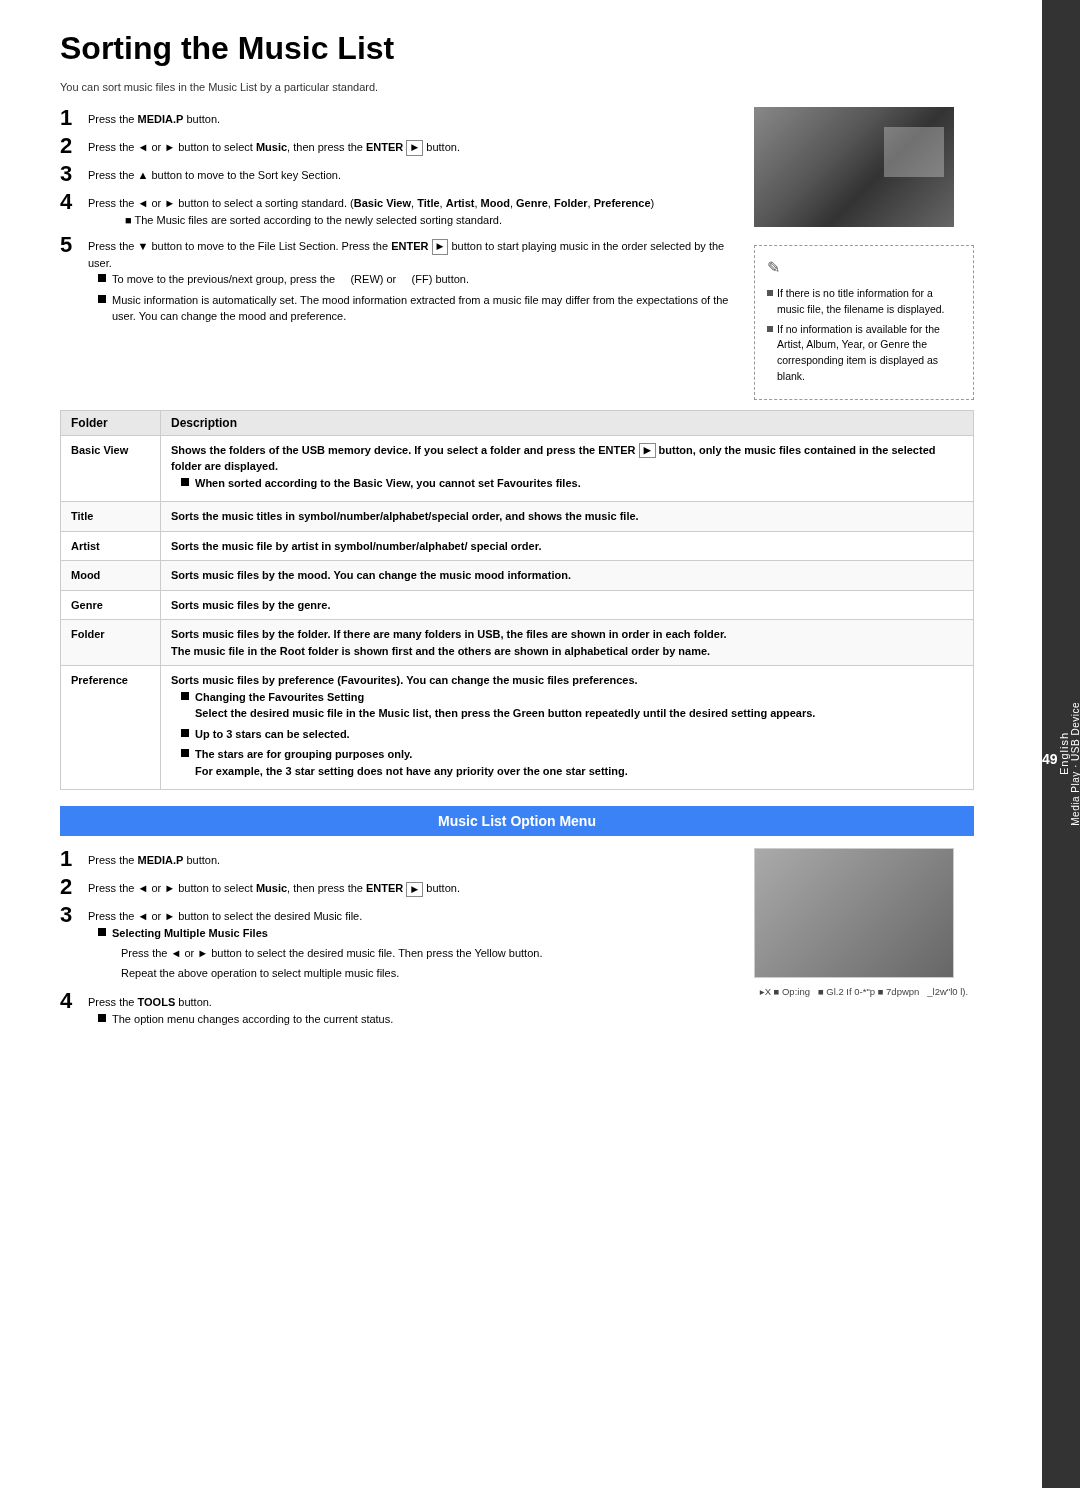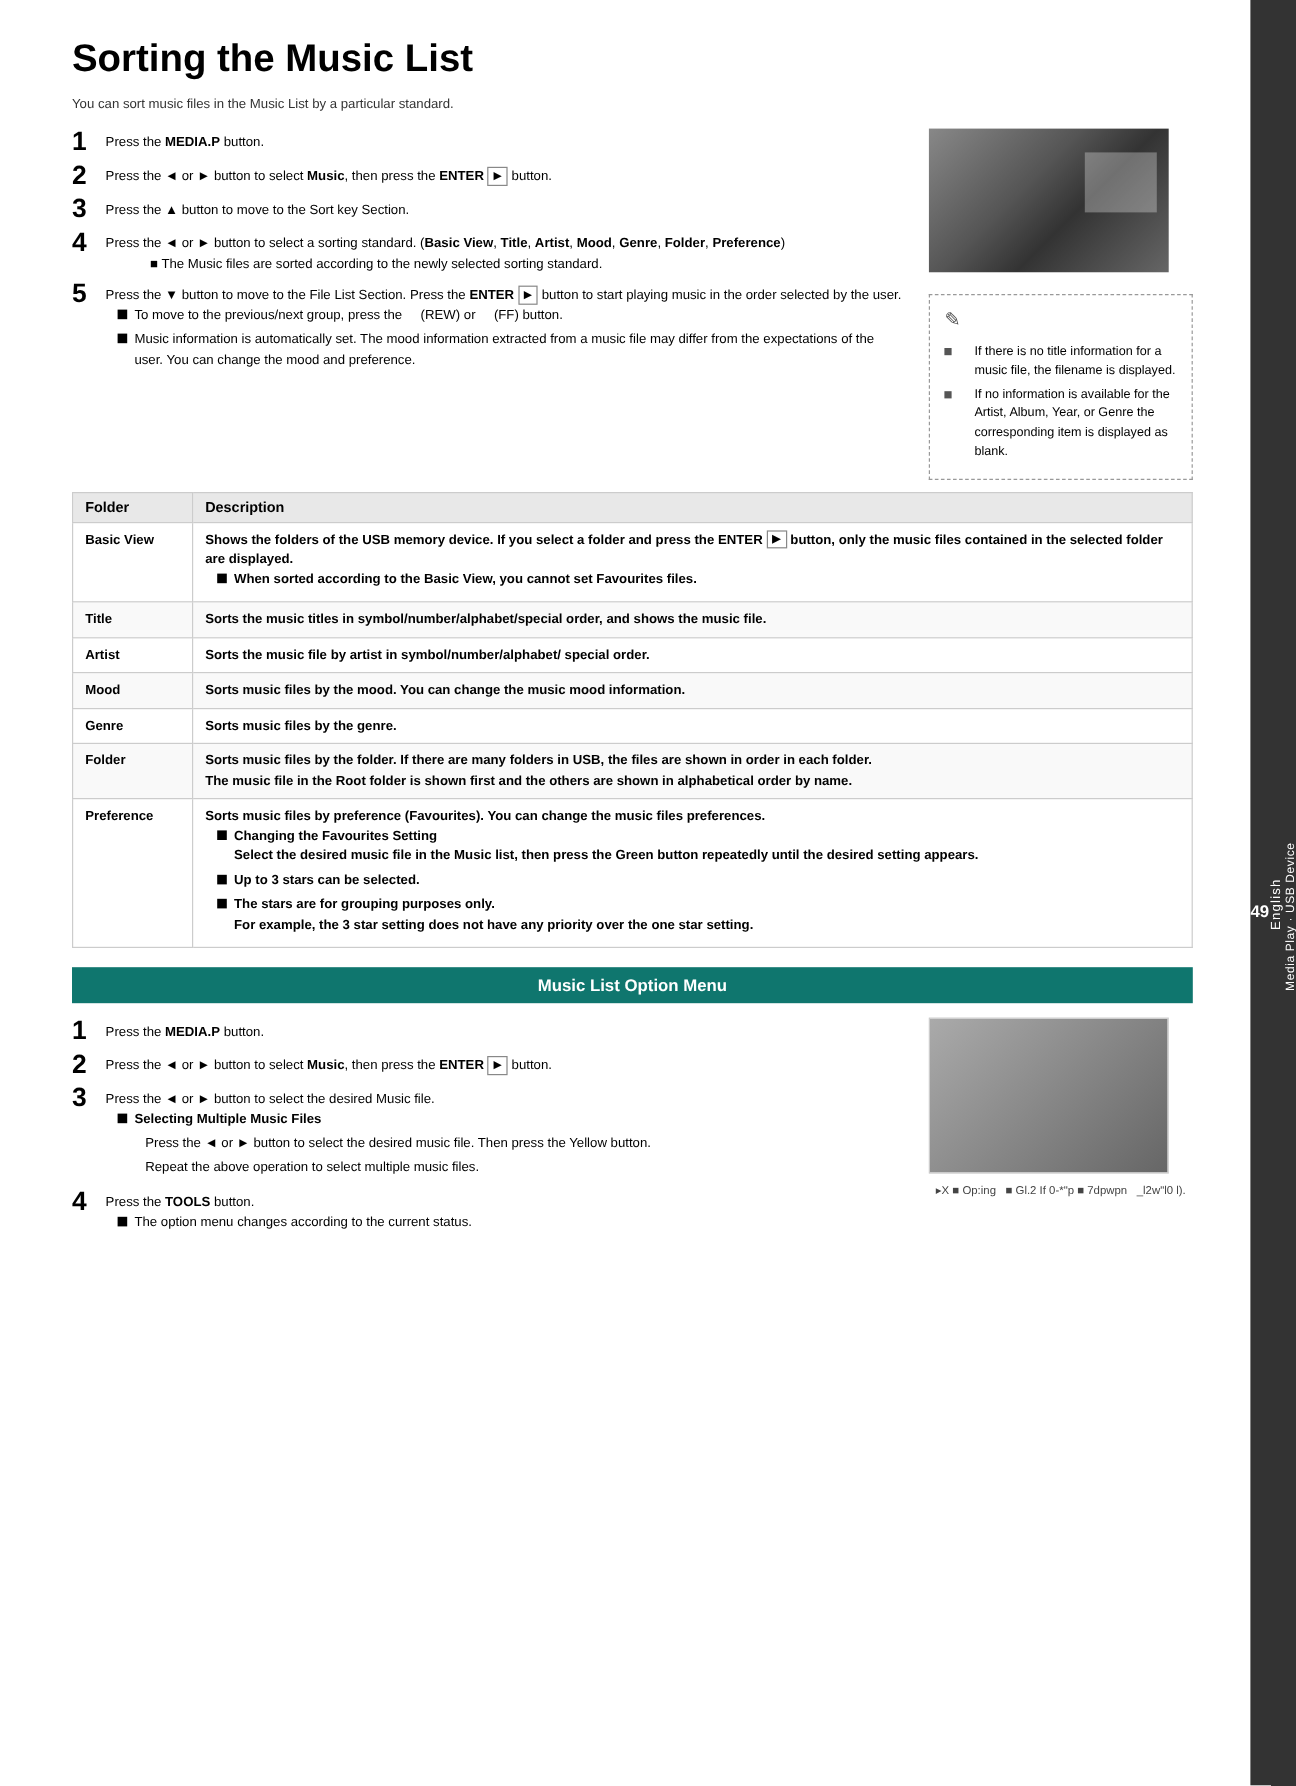--- a/index.html
+++ b/index.html
@@ -56,21 +56,21 @@
       font-size: 10px;
       writing-mode: vertical-rl;
       transform: rotate(180deg);
       letter-spacing: 0.5px;
     }
 
     
     .main-content {
       flex: 1;
       padding: 30px 50px 30px 60px;
-      margin-right: 36px;
+      margin-right: 56px;
     }
 
     .page-title {
       font-size: 32px;
       font-weight: bold;
       color: #000;
       margin-bottom: 14px;
       font-family: Arial, sans-serif;
     }
 
@@ -155,21 +155,21 @@
     }
 
     .note-icon {
       font-size: 16px;
       margin-bottom: 6px;
       color: #555;
     }
 
     .note-item {
       display: flex;
-      gap: 19px;
+      gap: 4px;
       margin-bottom: 4px;
       align-items: flex-start;
     }
 
     .note-bullet {
       min-width: 6px;
       height: 6px;
       background: #555;
       margin-top: 4px;
       flex-shrink: 0;
@@ -238,21 +238,21 @@
       white-space: nowrap;
       width: 100px;
     }
 
     .sort-table tr:nth-child(even) td {
       background: #f9f9f9;
     }
 
     
     .section-header {
-      background: #0f766e;
+      background: #3b82f6;
       color: #fff;
       text-align: center;
       padding: 7px;
       font-size: 14px;
       font-weight: bold;
       margin-bottom: 12px;
     }
 
     .option-menu-section {
       display: flex;

